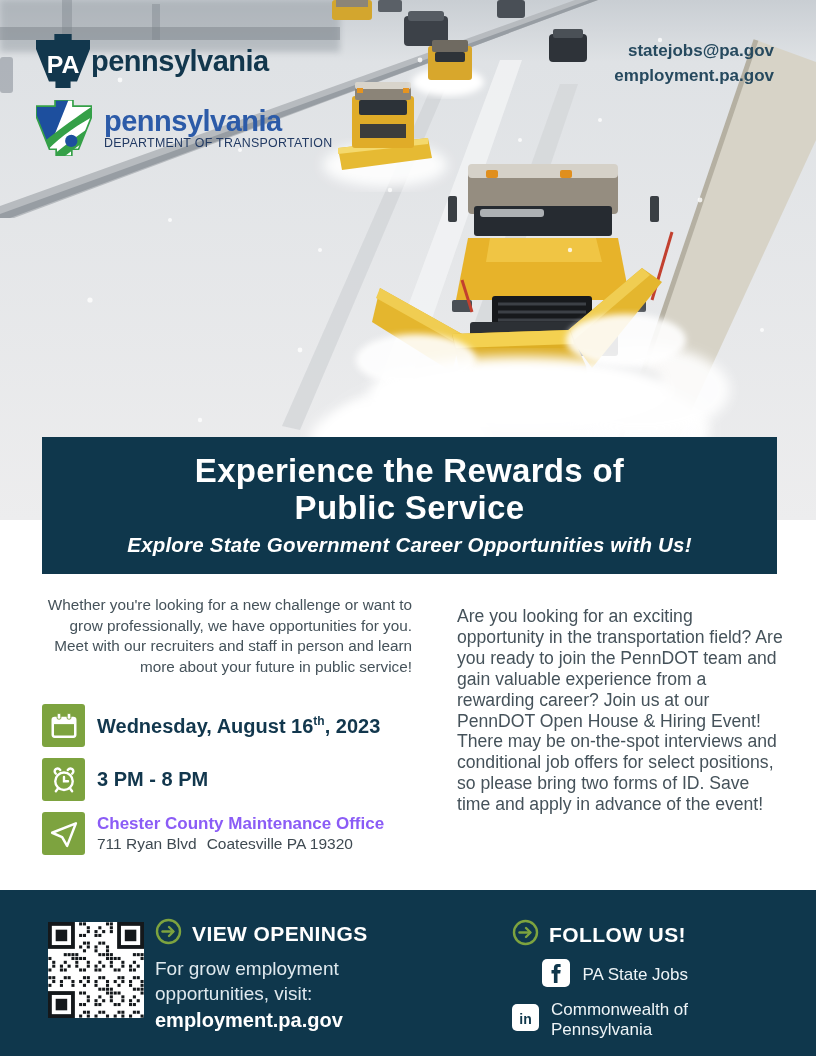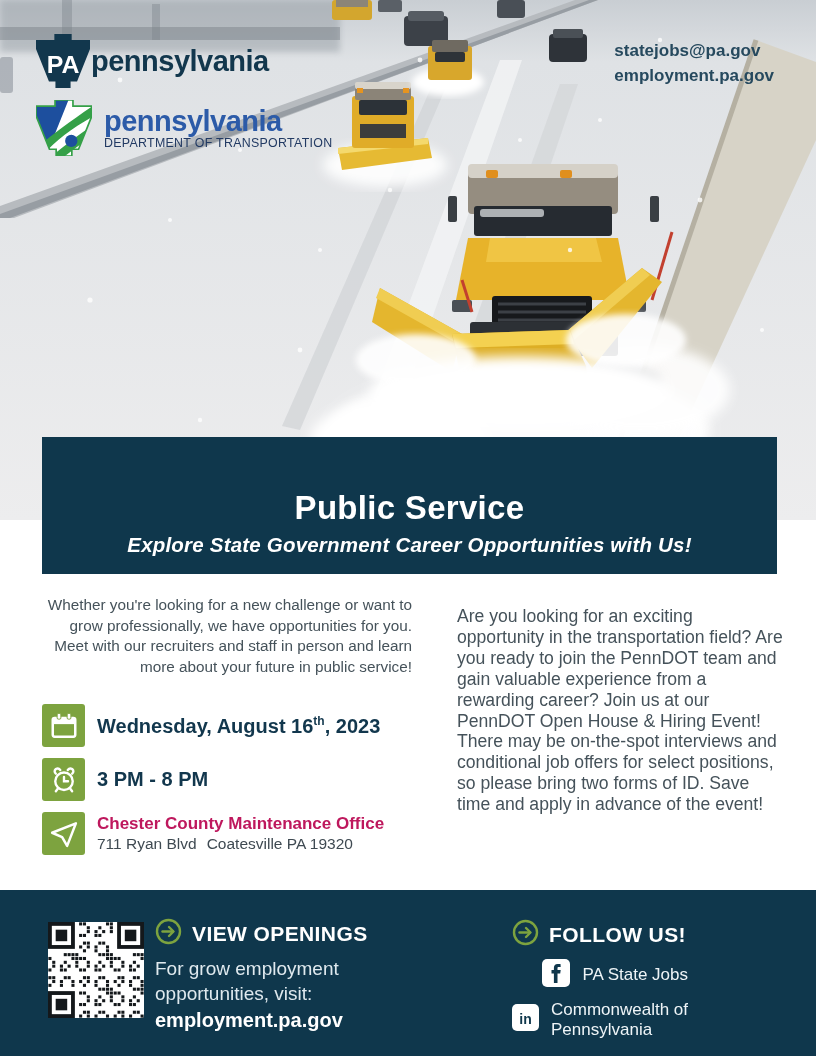--- a/index.html
+++ b/index.html
@@ -6,39 +6,39 @@
   .page{position:relative;width:816px;height:1056px;background:#fff;overflow:hidden;
         font-family:"Liberation Sans",sans-serif;}
   
   .photo{position:absolute;left:0;top:0;width:816px;height:520px;overflow:hidden;}
   .photo svg{display:block;}
   .logo-pa{position:absolute;left:36px;top:34px;display:flex;align-items:center;gap:1px;}
   .logo-pa .word{font-size:29px;font-weight:bold;color:#12374d;letter-spacing:-0.5px;}
   .logo-penndot{position:absolute;left:36px;top:100px;display:flex;align-items:center;gap:12px;}
   .logo-penndot .word{font-size:29px;font-weight:bold;color:#2c5ba8;letter-spacing:-0.5px;line-height:28px;}
   .logo-penndot .dept{font-size:12.4px;font-weight:400;color:#223a63;letter-spacing:0.3px;margin-top:1px;}
-  .emails{position:absolute;right:42px;top:38px;font-size:17px;font-weight:600;
+  .emails{position:absolute;right:42px;top:38px;text-align:right;font-size:17px;font-weight:600;
           color:#26495e;line-height:25px;}
   
   .banner{position:absolute;left:42px;top:437px;width:735px;height:137px;background:#0f374c;
           color:#fff;text-align:center;}
   .banner h1{margin:15px 0 0 0;font-size:33px;line-height:37px;font-weight:bold;letter-spacing:0.3px;}
   .banner .sub{margin-top:7px;font-size:20.5px;font-weight:bold;font-style:italic;letter-spacing:0.2px;}
   
   .col-left{position:absolute;left:42px;top:595px;width:370px;}
   .col-left p{margin:0;font-size:15.3px;line-height:20.6px;color:#45525a;text-align:right;}
   .col-right{position:absolute;left:445px;top:594px;width:350px;}
   .col-right p{margin:12px;font-size:17.6px;line-height:20.9px;color:#45525a;}
   .event{position:absolute;left:42px;top:704px;width:380px;}
   .event-row{display:flex;align-items:center;gap:12px;margin-bottom:11px;}
   .event-icon{width:43px;height:43px;background:#7da33f;border-radius:3px;flex:0 0 43px;
               display:flex;align-items:center;justify-content:center;}
   .event-row .date,.event-row .time{font-size:20px;font-weight:bold;color:#12374d;}
   .event-row sup{font-size:12px;}
-  .loc-name{font-size:17px;font-weight:bold;color:#be185d;line-height:20px;}
+  .loc-name{font-size:17px;font-weight:bold;color:#8b5cf6;line-height:20px;}
   .loc-addr{font-size:15.5px;color:#3f4a52;line-height:19px;}
   .loc-addr .gap{display:inline-block;width:10px;}
   
   .footer{position:absolute;left:0;top:890px;width:816px;height:166px;background:#0f374c;}
   .qr{position:absolute;left:48px;top:31px;width:96px;height:98px;}
   .vo{position:absolute;left:155px;top:28px;}
   .title-row{display:flex;align-items:center;gap:10px;}
   .f-title{font-size:21px;font-weight:bold;color:#fff;letter-spacing:0.4px;}
   .vo .lines{margin-top:7px;font-size:19px;line-height:25px;color:#dfe9ee;}
   .vo .url{margin-top:3px;font-size:20px;font-weight:bold;color:#fff;}
@@ -197,21 +197,21 @@
       </div>
     </div>
 
     <div class="emails">
       <div>statejobs@pa.gov</div>
       <div>employment.pa.gov</div>
     </div>
   </div>
 
   <div class="banner">
-    <h1><br>
+    <h1><span>Experience the Rewards of</span><br>
         <span>Public Service</span></h1>
     <div class="sub">Explore State Government Career Opportunities with Us!</div>
   </div>
 
   <div class="col-left">
     <p>Whether you're looking for a new challenge or want to grow professionally, we have opportunities for you. Meet with our recruiters and staff in person and learn more about your future in public service!</p>
   </div>
 
   <div class="event">
     <div class="event-row">

